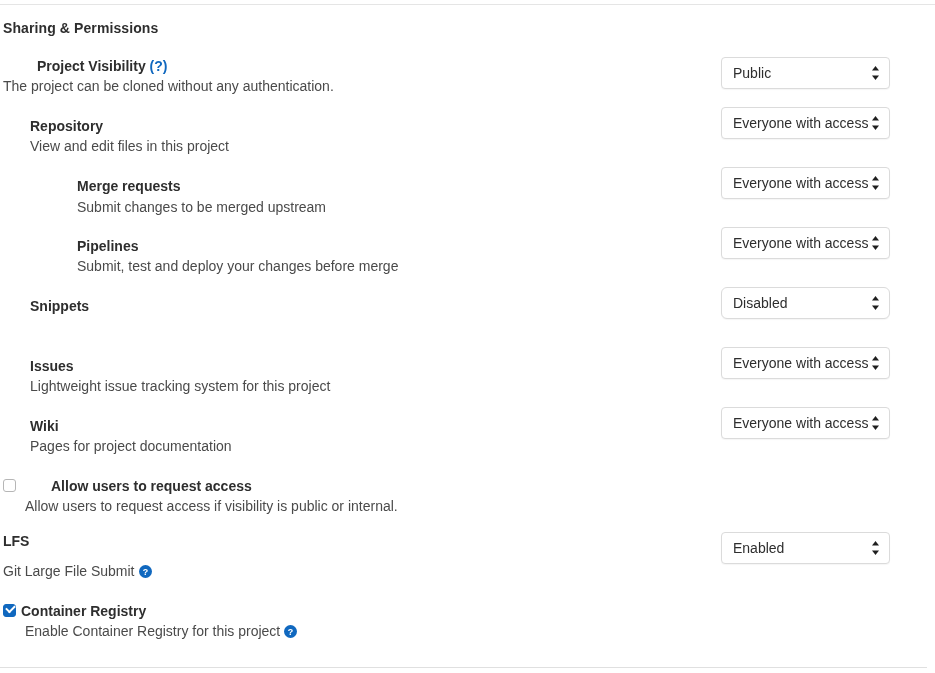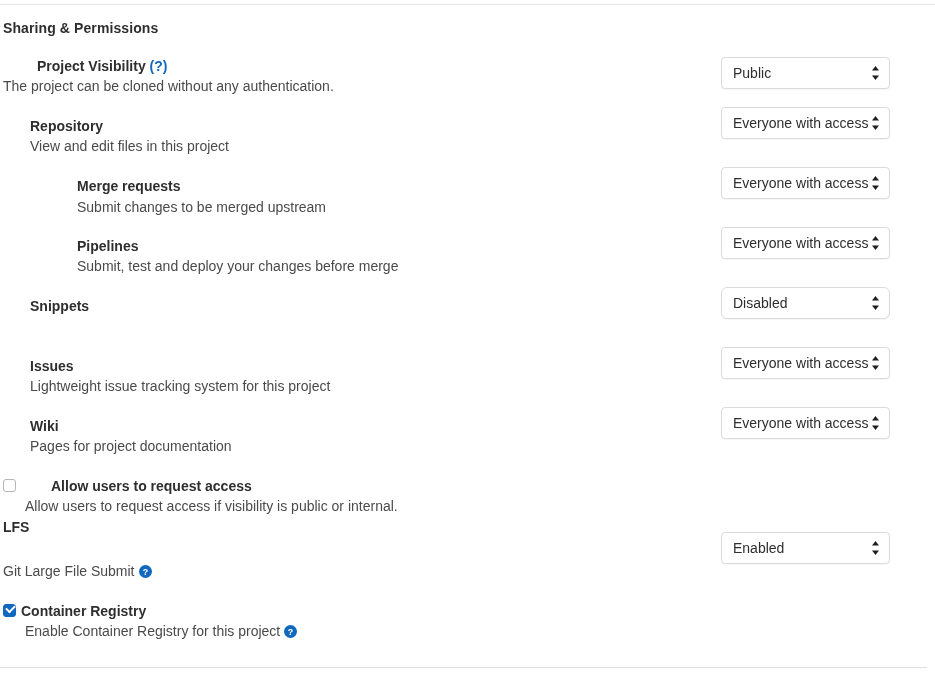--- a/index.html
+++ b/index.html
@@ -244,21 +244,21 @@
         <polygon points="4.5,2 8,6.4 1,6.4" fill="#1f1f1f"></polygon>
         <polygon points="4.5,16 8,11.6 1,11.6" fill="#1f1f1f"></polygon>
       </svg>
     </span>
   </div>
 
   <div class="cbox unchecked" style="left:3px; top:479px;"></div>
   <div class="row-label" style="left:23px; top:478px;margin-left:28px;">Allow users to request access</div>
   <div class="row-desc" style="left:25px; top:498px;">Allow users to request access if visibility is public or internal.</div>
 
-  <div class="row-label" style="left:3px; top:519px;">LFS</div>
+  <div class="row-label" style="left:3px; top:533px;">LFS</div>
   <div class="row-plain" style="left:3px; top:563px;">
     <span>Git Large File Submit</span><span class="help-icon"><svg width="13" height="13" viewBox="0 0 16 16" xmlns="http://www.w3.org/2000/svg">
           <circle cx="8" cy="8" r="8" fill="#1068bf"></circle>
           <text x="8" y="12" font-family="Liberation Sans, sans-serif" font-size="11" font-weight="bold" fill="#ffffff" text-anchor="middle">?</text>
         </svg></span>
   </div>
   <div class="select-box" style="top:532px;">
     <span class="select-text">Enabled</span>
     <span class="select-arrows">
       <svg width="9" height="18" viewBox="0 0 9 18" xmlns="http://www.w3.org/2000/svg">

